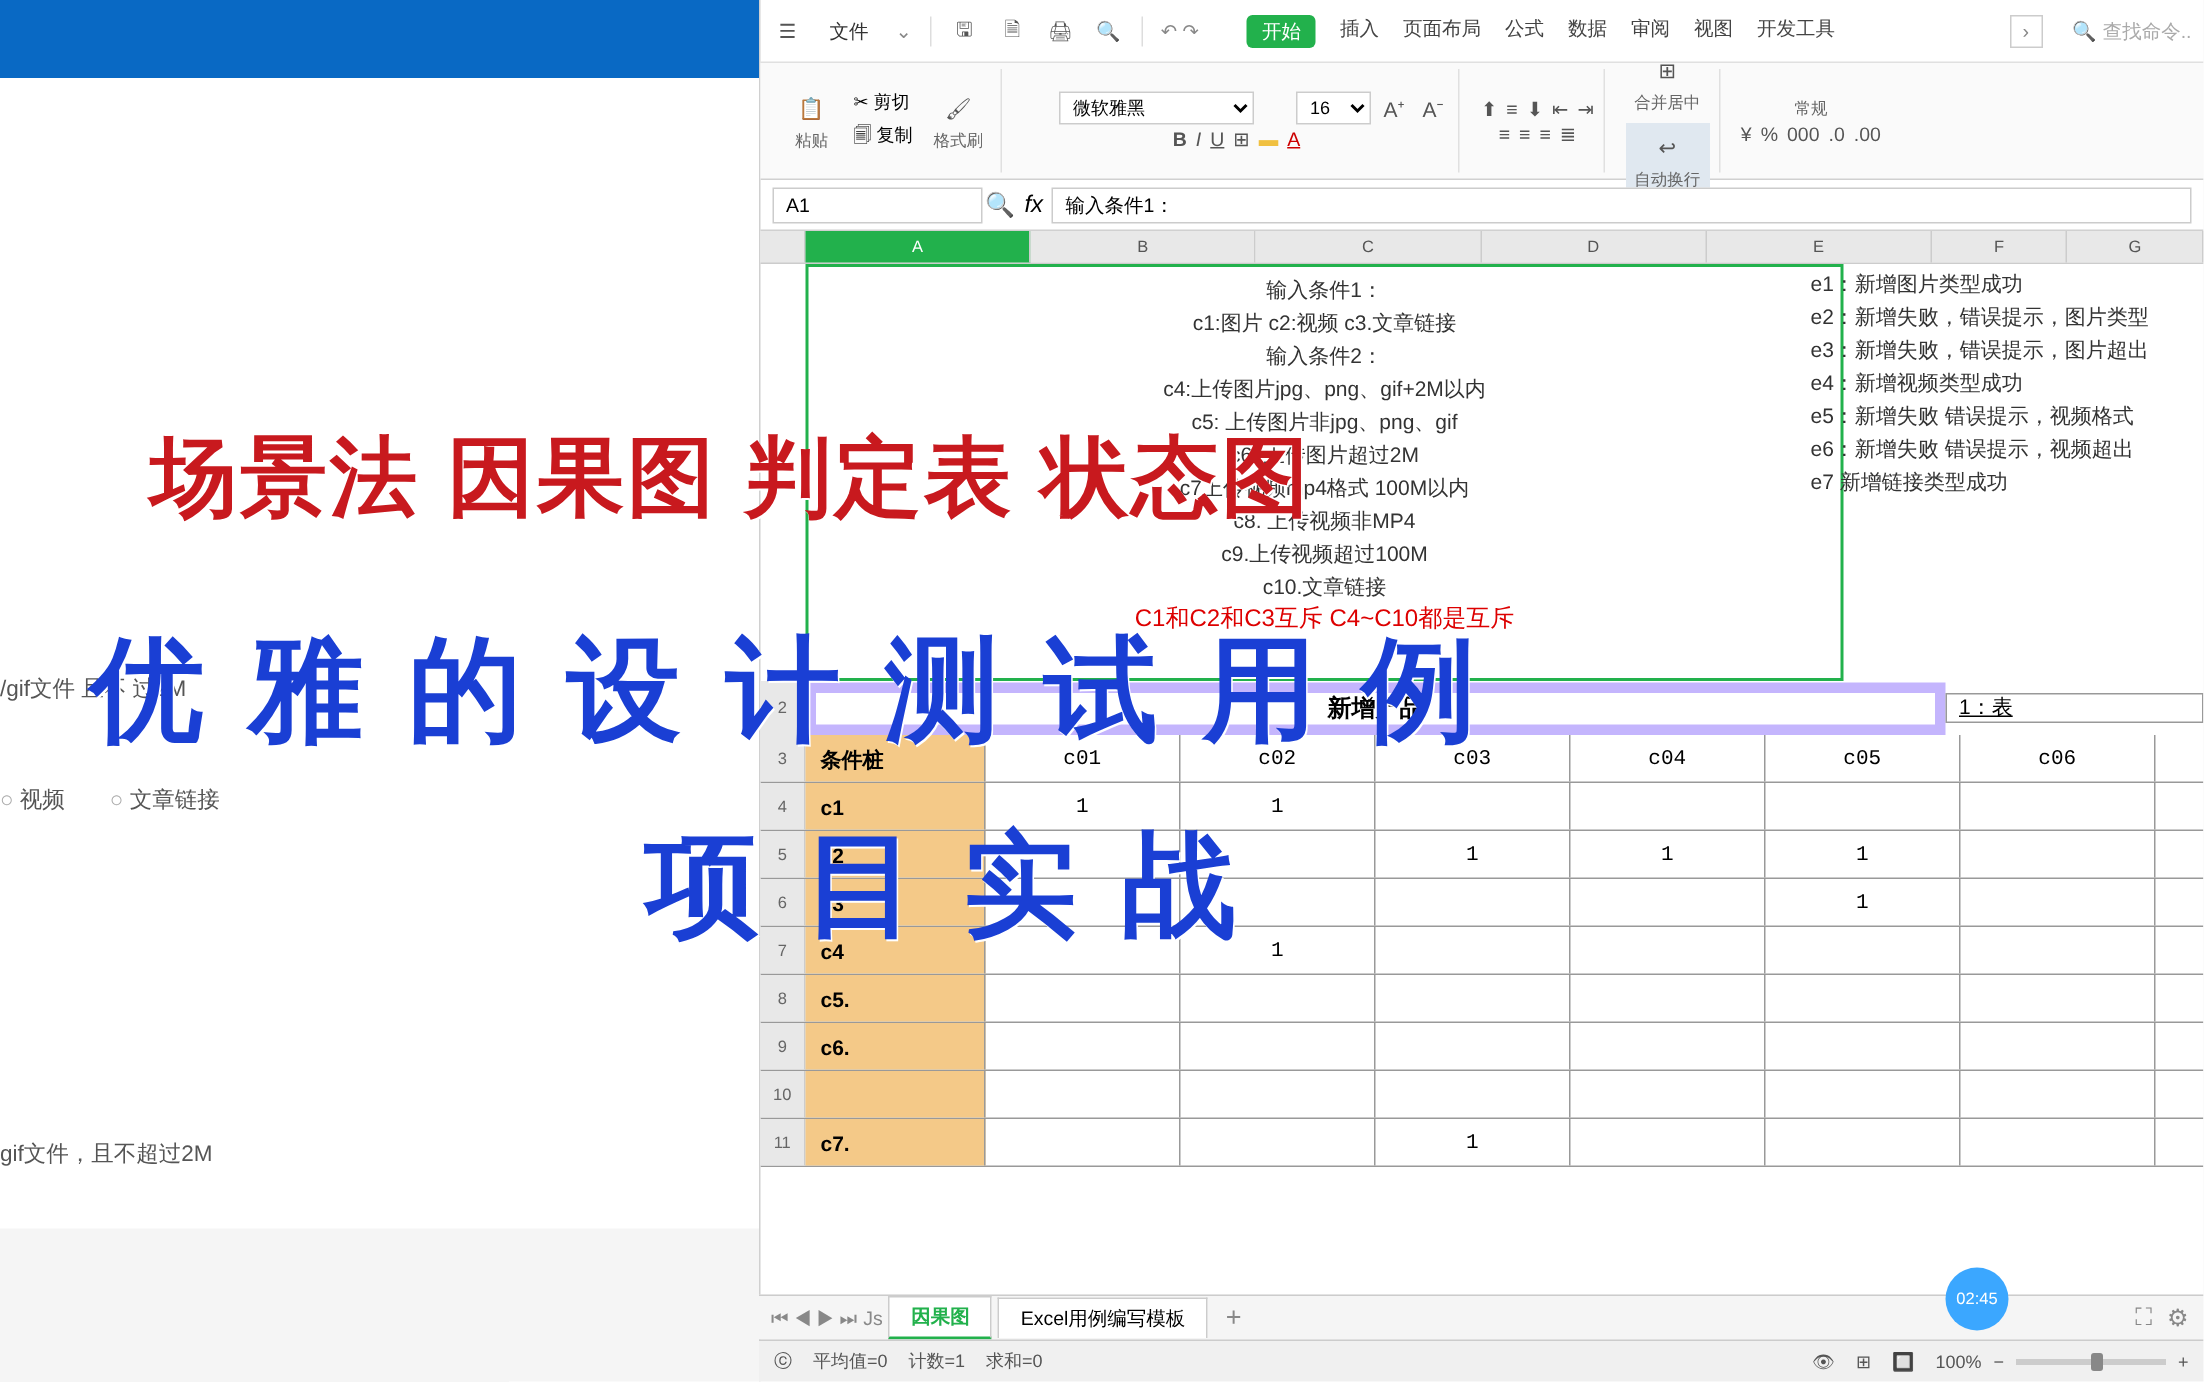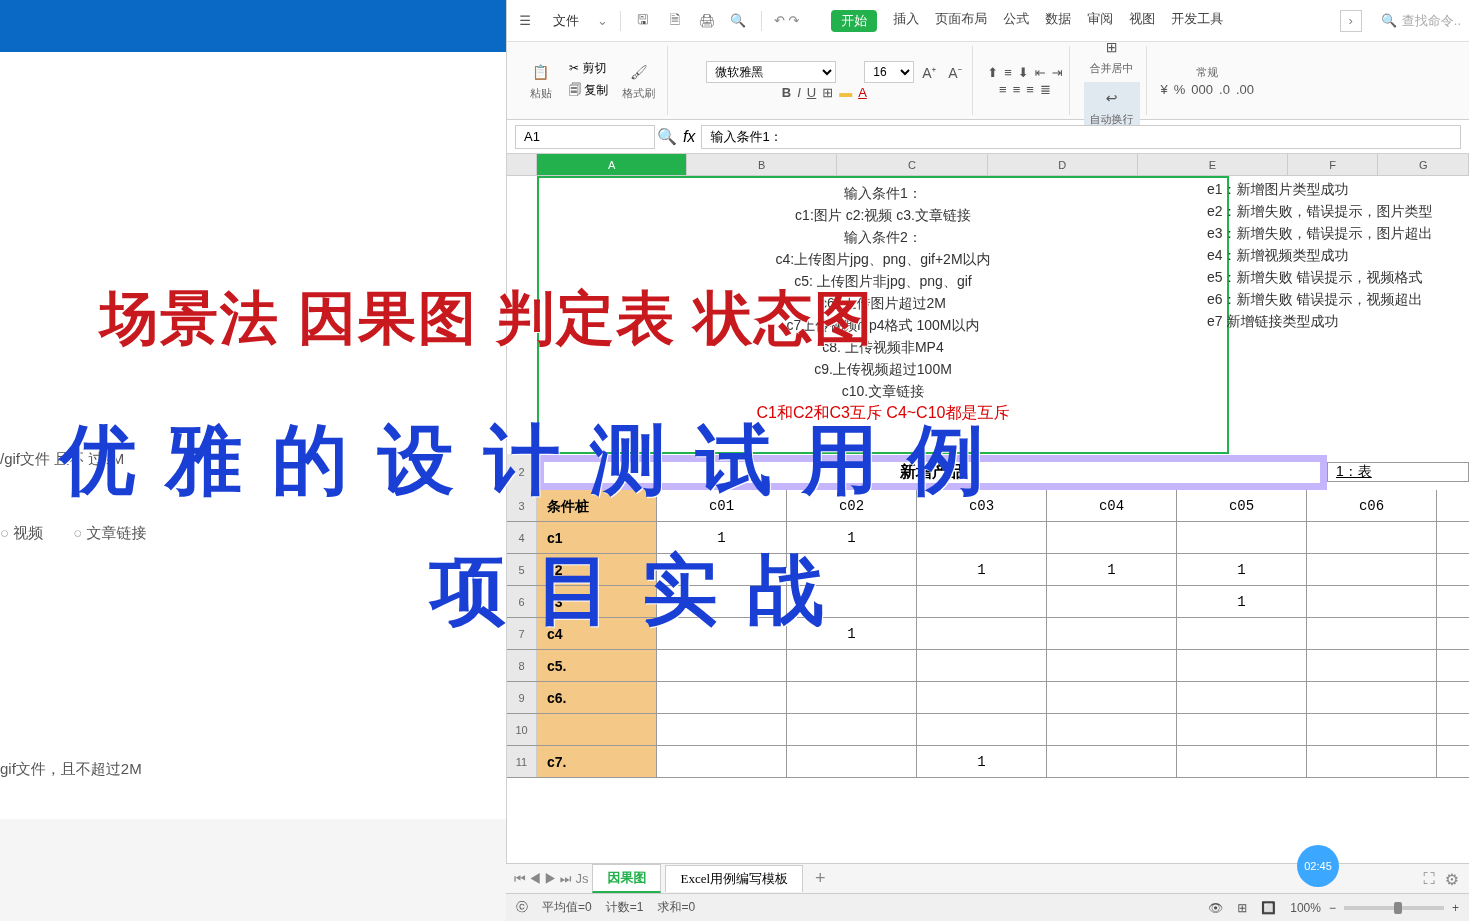--- a/index.html
+++ b/index.html
@@ -38,29 +38,29 @@
 .col-h.sel { background: #22b14c; color: #fff; }
 .sheet-body { position: relative; height: 640px; overflow: hidden; }
 .upper-block { position: relative; height: 278px; border: 2px solid #22b14c; margin-left: 30px; margin-right: 240px; display: flex; flex-direction: column; align-items: center; padding-top: 4px; font-size: 14px; color: #333; }
 .upper-block .line { line-height: 22px; }
 .red-line { color: #d00; font-size: 16px; }
 .right-notes { position: absolute; left: 700px; top: 2px; font-size: 14px; line-height: 22px; color: #333; width: 280px; }
 .table-area { margin-top: 0; }
 .tbl-header-row { display: flex; height: 36px; align-items: center; font-size: 16px; }
 .tbl-header-row .rowh { width: 30px; text-align: center; font-size: 11px; color: #666; background: #e8e8e8; border-right: 1px solid #ccc; line-height: 36px; }
 .title-cell { flex: 1; text-align: center; font-weight: bold; border: 7px solid #c4b5fd; }
-.extra-cell { width: 142px; border: 1px solid #999; text-align: left; padding-left: 8px; font-size: 14px; text-decoration: underline; }
+.extra-cell { width: 172px; border: 1px solid #999; text-align: left; padding-left: 8px; font-size: 14px; text-decoration: underline; }
 .data-row { display: flex; height: 32px; font-size: 14px; border-bottom: 1px solid #999; }
 .data-row .rowh { width: 30px; text-align: center; font-size: 11px; color: #666; background: #e8e8e8; border-right: 1px solid #ccc; line-height: 32px; }
 .cell { border-right: 1px solid #999; text-align: center; line-height: 32px; }
 .cond-cell { width: 120px; background: #f4c988; padding-left: 10px; text-align: left; font-weight: bold; }
 .c-col { width: 130px; font-family: Liberation Mono, monospace; }
 .sheet-tabs { position: absolute; bottom: 28px; left: 506px; right: 0; height: 30px; display: flex; align-items: center; padding: 0 8px; gap: 4px; border-top: 1px solid #ccc; background: #f5f5f5; font-size: 13px; }
 .nav-arrows { display: flex; gap: 6px; color: #888; }
-.sheet-tab { padding: 4px 14px; border: 1px solid #ccc; background: #fff; border-bottom: none; font-family: Liberation Serif, serif; }
+.sheet-tab { padding: 4px 14px; border: 1px solid #ccc; background: #fff; border-bottom: none; }
 .sheet-tab.active { border-bottom: 2px solid #22b14c; color: #22b14c; font-weight: bold; }
 .add-tab { color: #888; font-size: 18px; padding: 0 8px; }
 .statusbar { position: absolute; bottom: 0; left: 506px; right: 0; height: 28px; display: flex; align-items: center; padding: 0 10px; gap: 14px; font-size: 12px; color: #555; background: #f0f0f0; border-top: 1px solid #ccc; }
 .statusbar .spacer { flex: 1; }
 .zoom { display: flex; align-items: center; gap: 8px; }
 .zoom-slider { width: 100px; height: 4px; background: #ccc; position: relative; }
 .zoom-slider::after { content: ''; position: absolute; left: 50%; top: -4px; width: 8px; height: 12px; background: #888; border-radius: 2px; }
 .overlay { position: absolute; left: 0; top: 0; width: 1469px; height: 907px; pointer-events: none; z-index: 100; border-radius: 20px; }
 .ov-red { position: absolute; color: #c8191e; font-weight: bold; font-size: 58px; letter-spacing: 2px; white-space: nowrap; text-shadow: 1px 1px 0 #fff; }
 .ov-blue { position: absolute; color: #1a3fd4; font-weight: bold; font-size: 76px; letter-spacing: 30px; white-space: nowrap; text-shadow: 1px 1px 0 #fff; }

